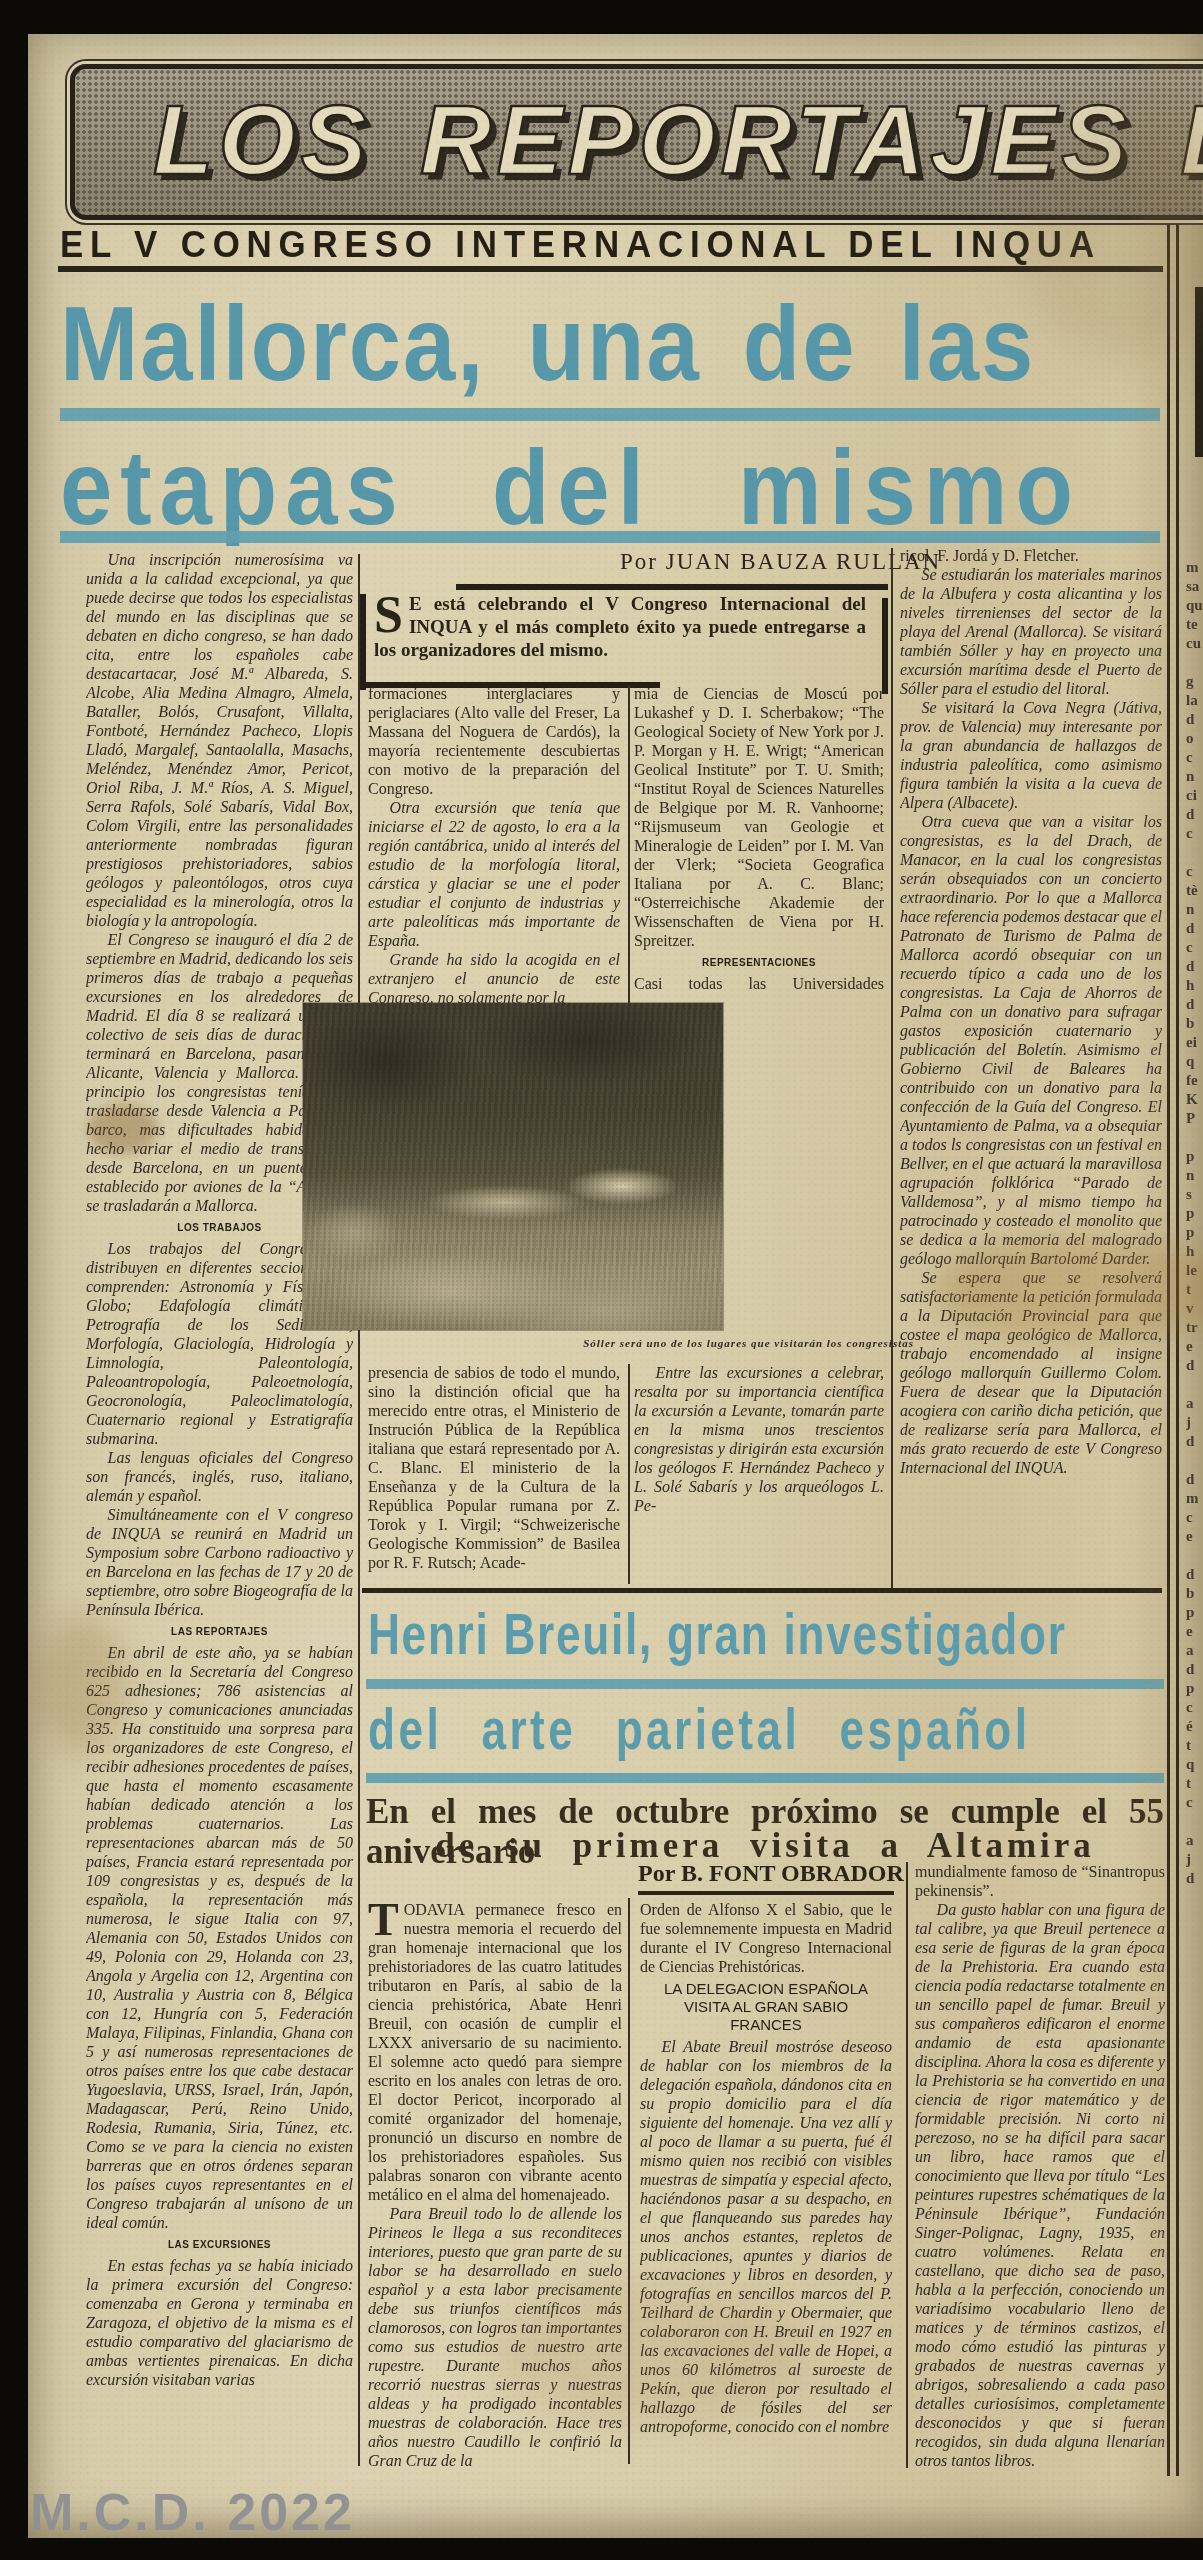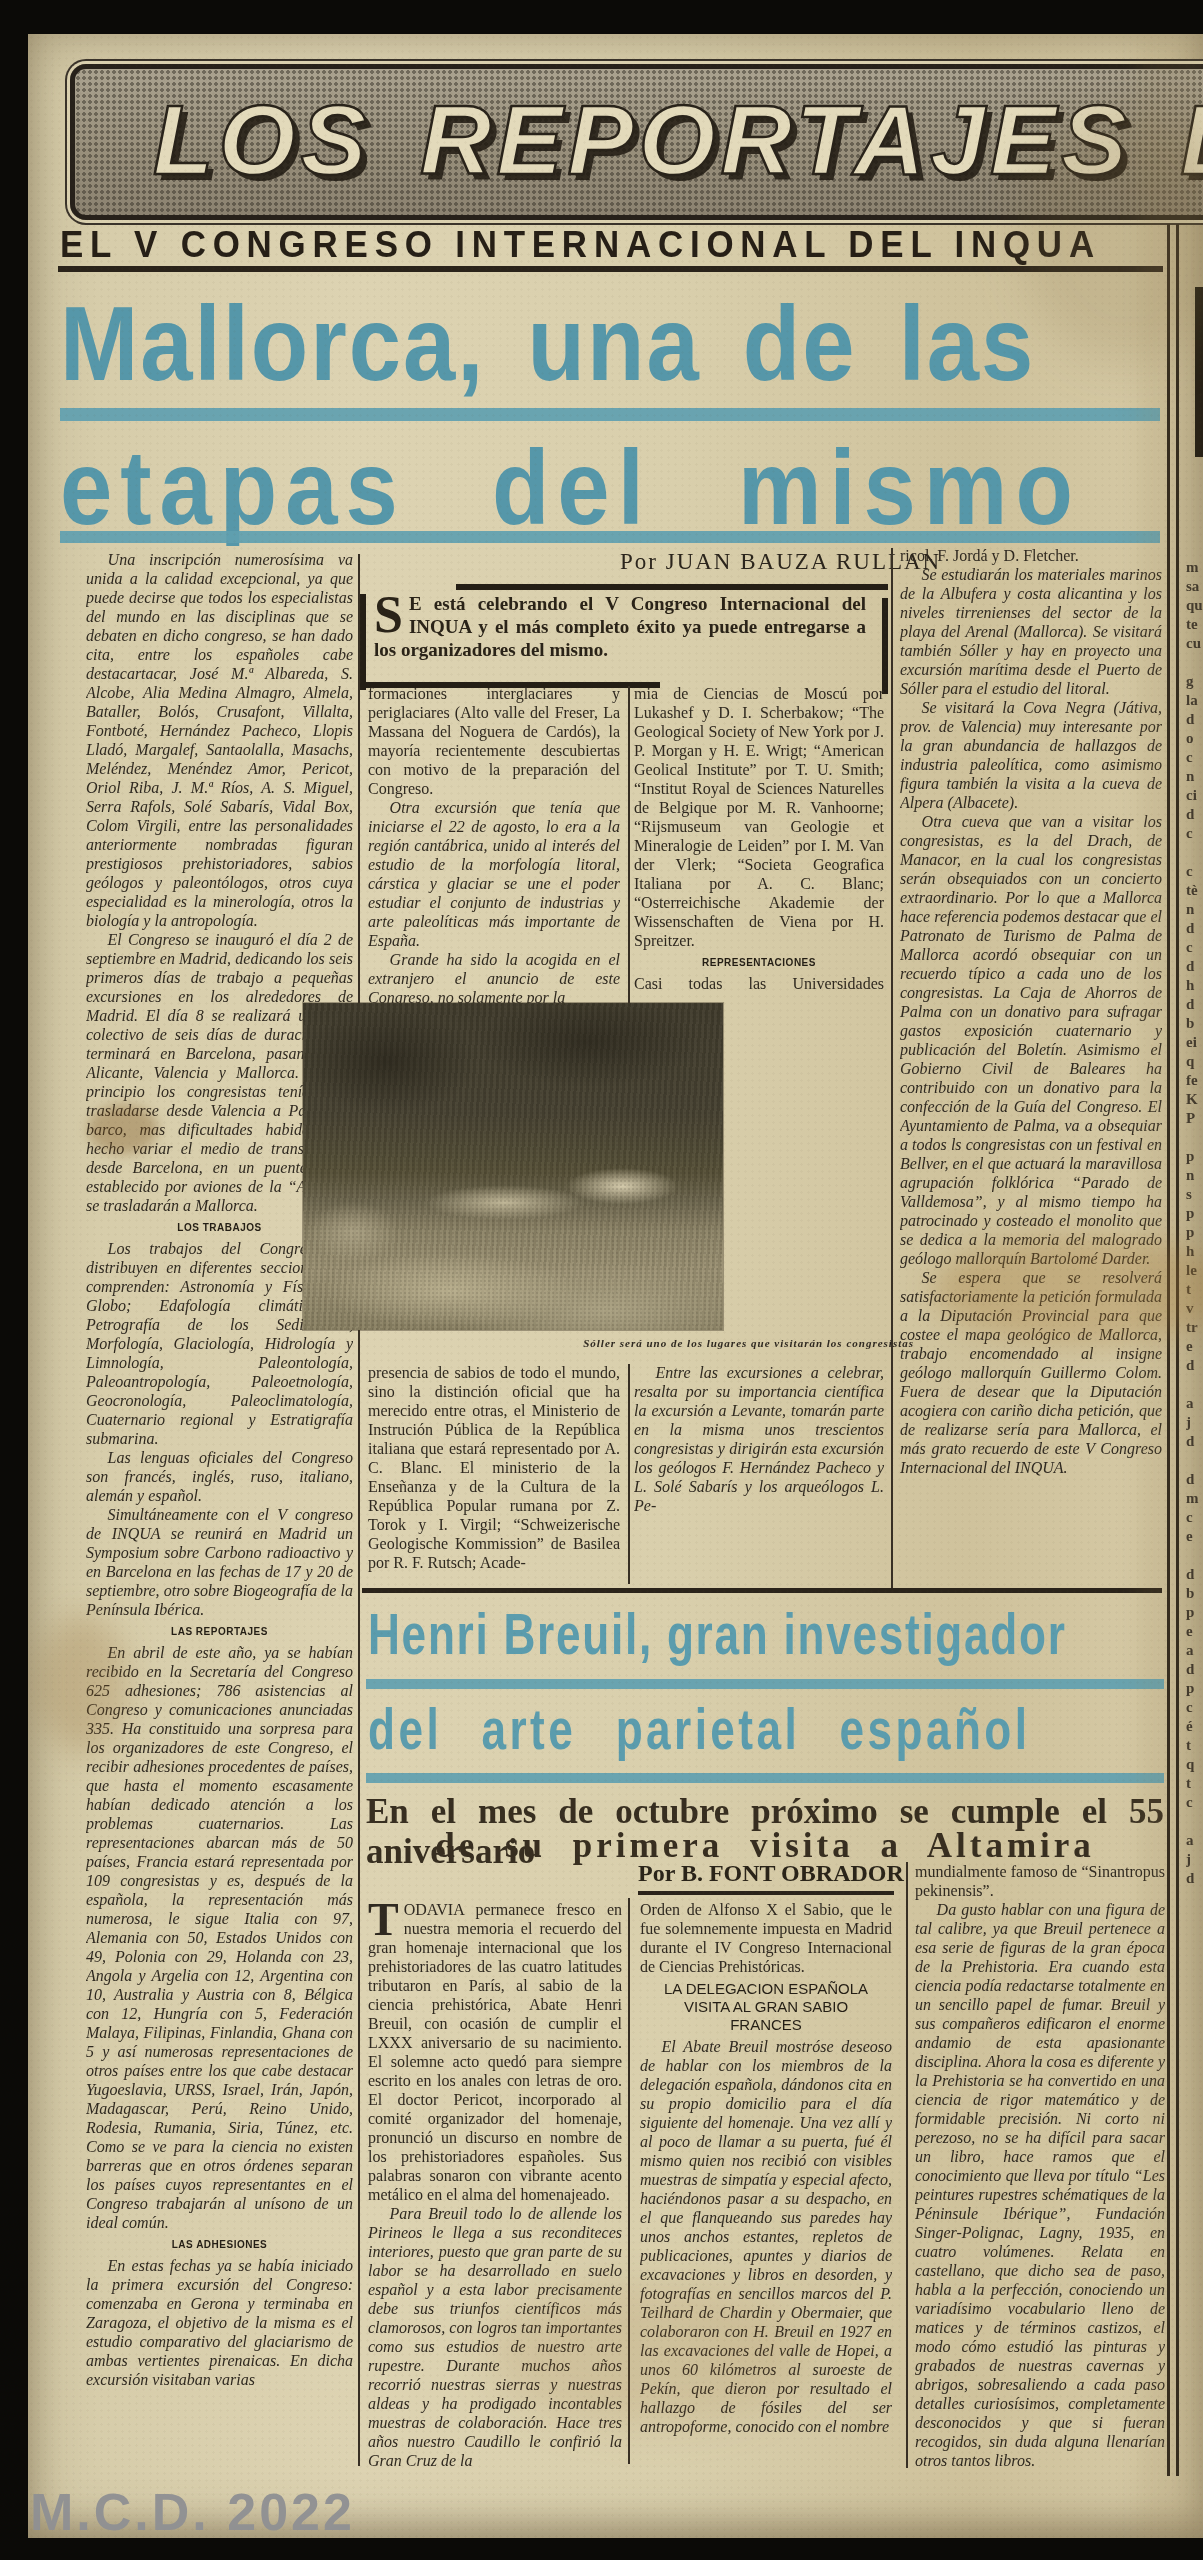--- a/index.html
+++ b/index.html
@@ -132,21 +132,21 @@
 
     <div class="col" style="left:58px;top:516px;width:267px;height:1916px;">
         <div class="b-p">Una inscripción numerosísima va unida a la calidad excepcional, ya que puede decirse que todos los especialistas del mundo en las disciplinas que se debaten en dicho congreso, se han dado cita, entre los españoles cabe destacartacar, José M.ª Albareda, S. Alcobe, Alia Medina Almagro, Almela, Bataller, Bolós, Crusafont, Villalta, Fontboté, Hernández Pacheco, Llopis Lladó, Margalef, Santaolalla, Masachs, Meléndez, Menéndez Amor, Pericot, Oriol Riba, J. M.ª Ríos, A. S. Miguel, Serra Rafols, Solé Sabarís, Vidal Box, Colom Virgili, entre las personalidades anteriormente nombradas figuran prestigiosos prehistoriadores, sabios geólogos y paleontólogos, otros cuya especialidad es la minerología, otros la biología y la antropología.</div>
         <div class="b-p">El Congreso se inauguró el día 2 de septiembre en Madrid, dedicando los seis primeros días de trabajo a pequeñas excursiones en los alrededores de Madrid. El día 8 se realizará un viaje colectivo de seis días de duración que terminará en Barcelona, pasando por Alicante, Valencia y Mallorca. En un principio los congresistas tenían que trasladarse desde Valencia a Palma en barco, mas dificultades habidas han hecho variar el medio de transporte y desde Barcelona, en un puente aéreo establecido por aviones de la “Aviaco”, se trasladarán a Mallorca.</div>
         <div class="b-h">LOS TRABAJOS</div>
         <div class="b-p">Los trabajos del Congreso se distribuyen en diferentes secciones que comprenden: Astronomía y Física del Globo; Edafología climática y Petrografía de los Sedimentos, Morfología, Glaciología, Hidrología y Limnología, Paleontología, Paleoantropología, Paleoetnología, Geocronología, Paleoclimatología, Cuaternario regional y Estratigrafía submarina.</div>
         <div class="b-p">Las lenguas oficiales del Congreso son francés, inglés, ruso, italiano, alemán y español.</div>
         <div class="b-p">Simultáneamente con el V congreso de INQUA se reunirá en Madrid un Symposium sobre Carbono radioactivo y en Barcelona en las fechas de 17 y 20 de septiembre, otro sobre Biogeografía de la Península Ibérica.</div>
         <div class="b-h">LAS REPORTAJES</div>
         <div class="b-p">En abril de este año, ya se habían recibido en la Secretaría del Congreso 625 adhesiones; 786 asistencias al Congreso y comunicaciones anunciadas 335. Ha constituido una sorpresa para los organizadores de este Congreso, el recibir adhesiones procedentes de países, que hasta el momento escasamente habían dedicado atención a los problemas cuaternarios. Las representaciones abarcan más de 50 países, Francia estará representada por 109 congresistas y es, después de la española, la representación más numerosa, le sigue Italia con 97, Alemania con 50, Estados Unidos con 49, Polonia con 29, Holanda con 23, Angola y Argelia con 12, Argentina con 10, Australia y Austria con 8, Bélgica con 12, Hungría con 5, Federación Malaya, Filipinas, Finlandia, Ghana con 5 y así numerosas representaciones de otros países entre los que cabe destacar Yugoeslavia, URSS, Israel, Irán, Japón, Madagascar, Perú, Reino Unido, Rodesia, Rumania, Siria, Túnez, etc. Como se ve para la ciencia no existen barreras que en otros órdenes separan los países cuyos representantes en el Congreso trabajarán al unísono de un ideal común.</div>
-        <div class="b-h">LAS ADHESIONES</div>
+        <div class="b-h">LAS EXCURSIONES</div>
         <div class="b-p">En estas fechas ya se había iniciado la primera excursión del Congreso: comenzaba en Gerona y terminaba en Zaragoza, el objetivo de la misma es el estudio comparativo del glaciarismo de ambas vertientes pirenaicas. En dicha excursión visitaban varias</div>
       </div>
     <div class="vrule" style="left:330px;top:520px;height:1912px;"></div>
 
     <div class="col" style="left:340px;top:650px;width:252px;height:324px;">
         <div class="b-p0">formaciones interglaciares y periglaciares (Alto valle del Freser, La Massana del Noguera de Cardós), la mayoría recientemente descubiertas con motivo de la preparación del Congreso.</div>
         <div class="b-p">Otra excursión que tenía que iniciarse el 22 de agosto, lo era a la región cantábrica, unido al interés del estudio de la morfología litoral, cárstica y glaciar se une el poder estudiar el conjunto de industrias y arte paleolíticas más importante de España.</div>
         <div class="b-p">Grande ha sido la acogida en el extranjero el anuncio de este Congreso, no solamente por la</div>
       </div>
     <div class="vrule" style="left:600px;top:652px;height:318px;"></div>

